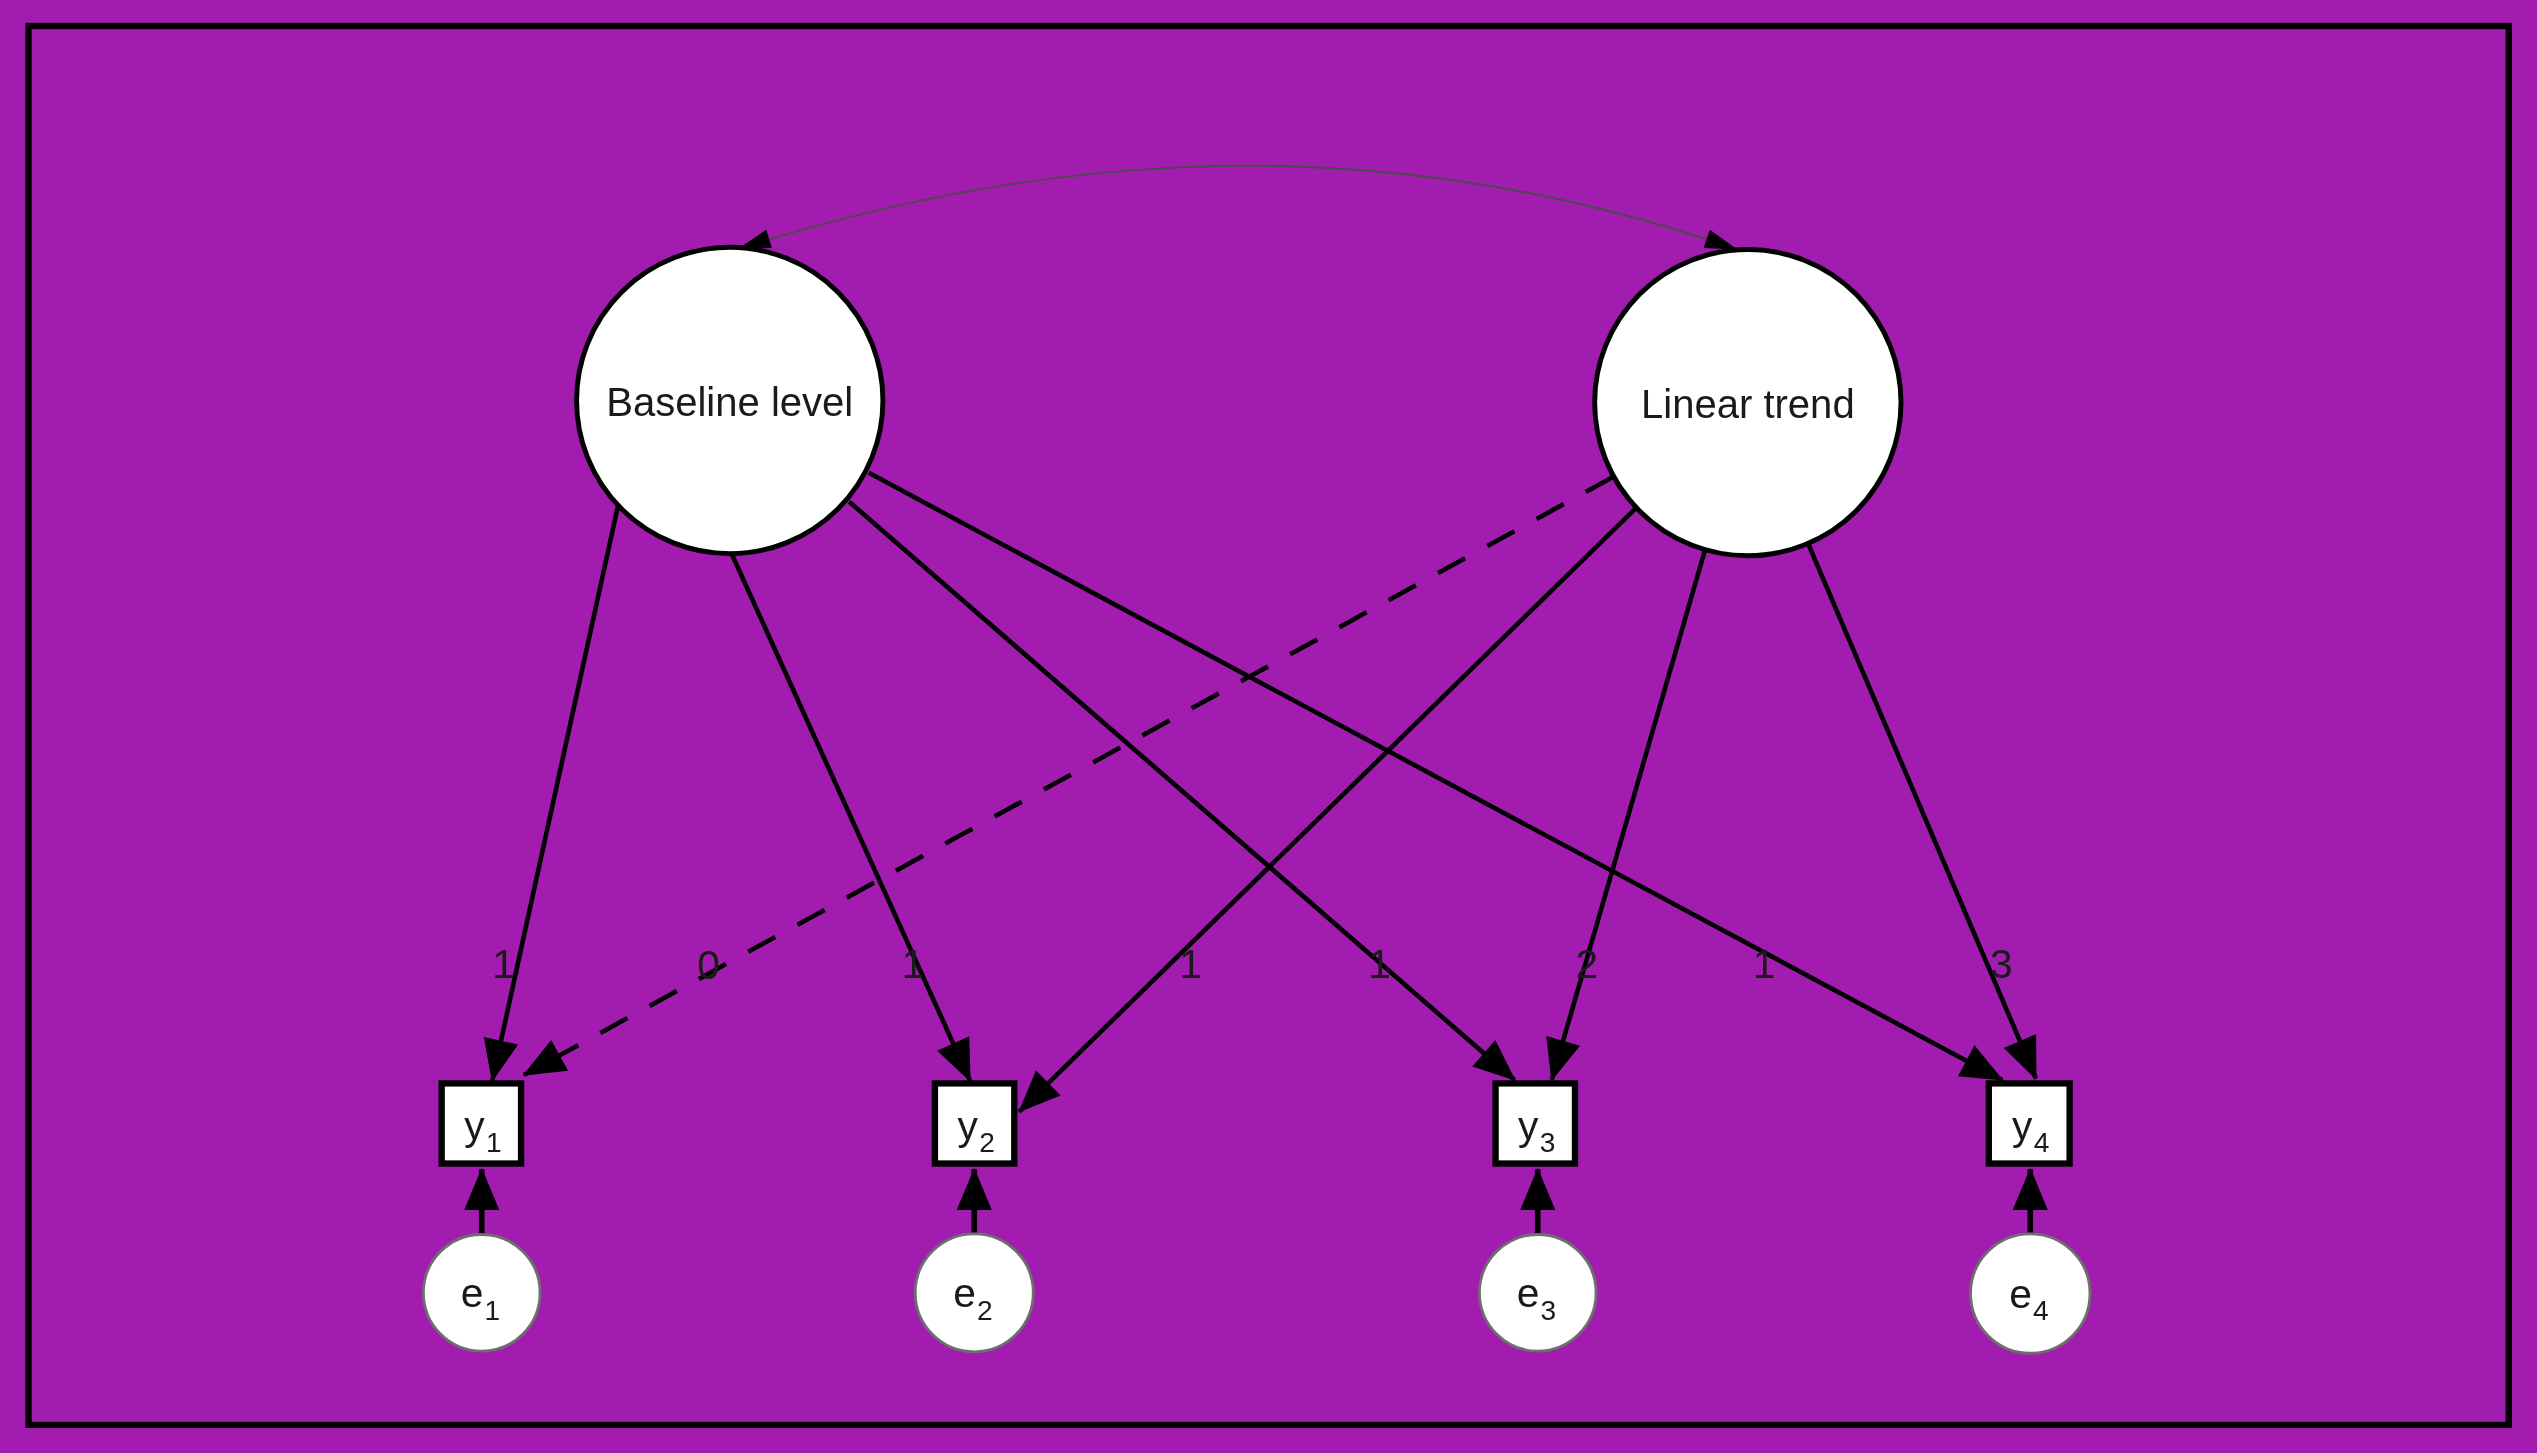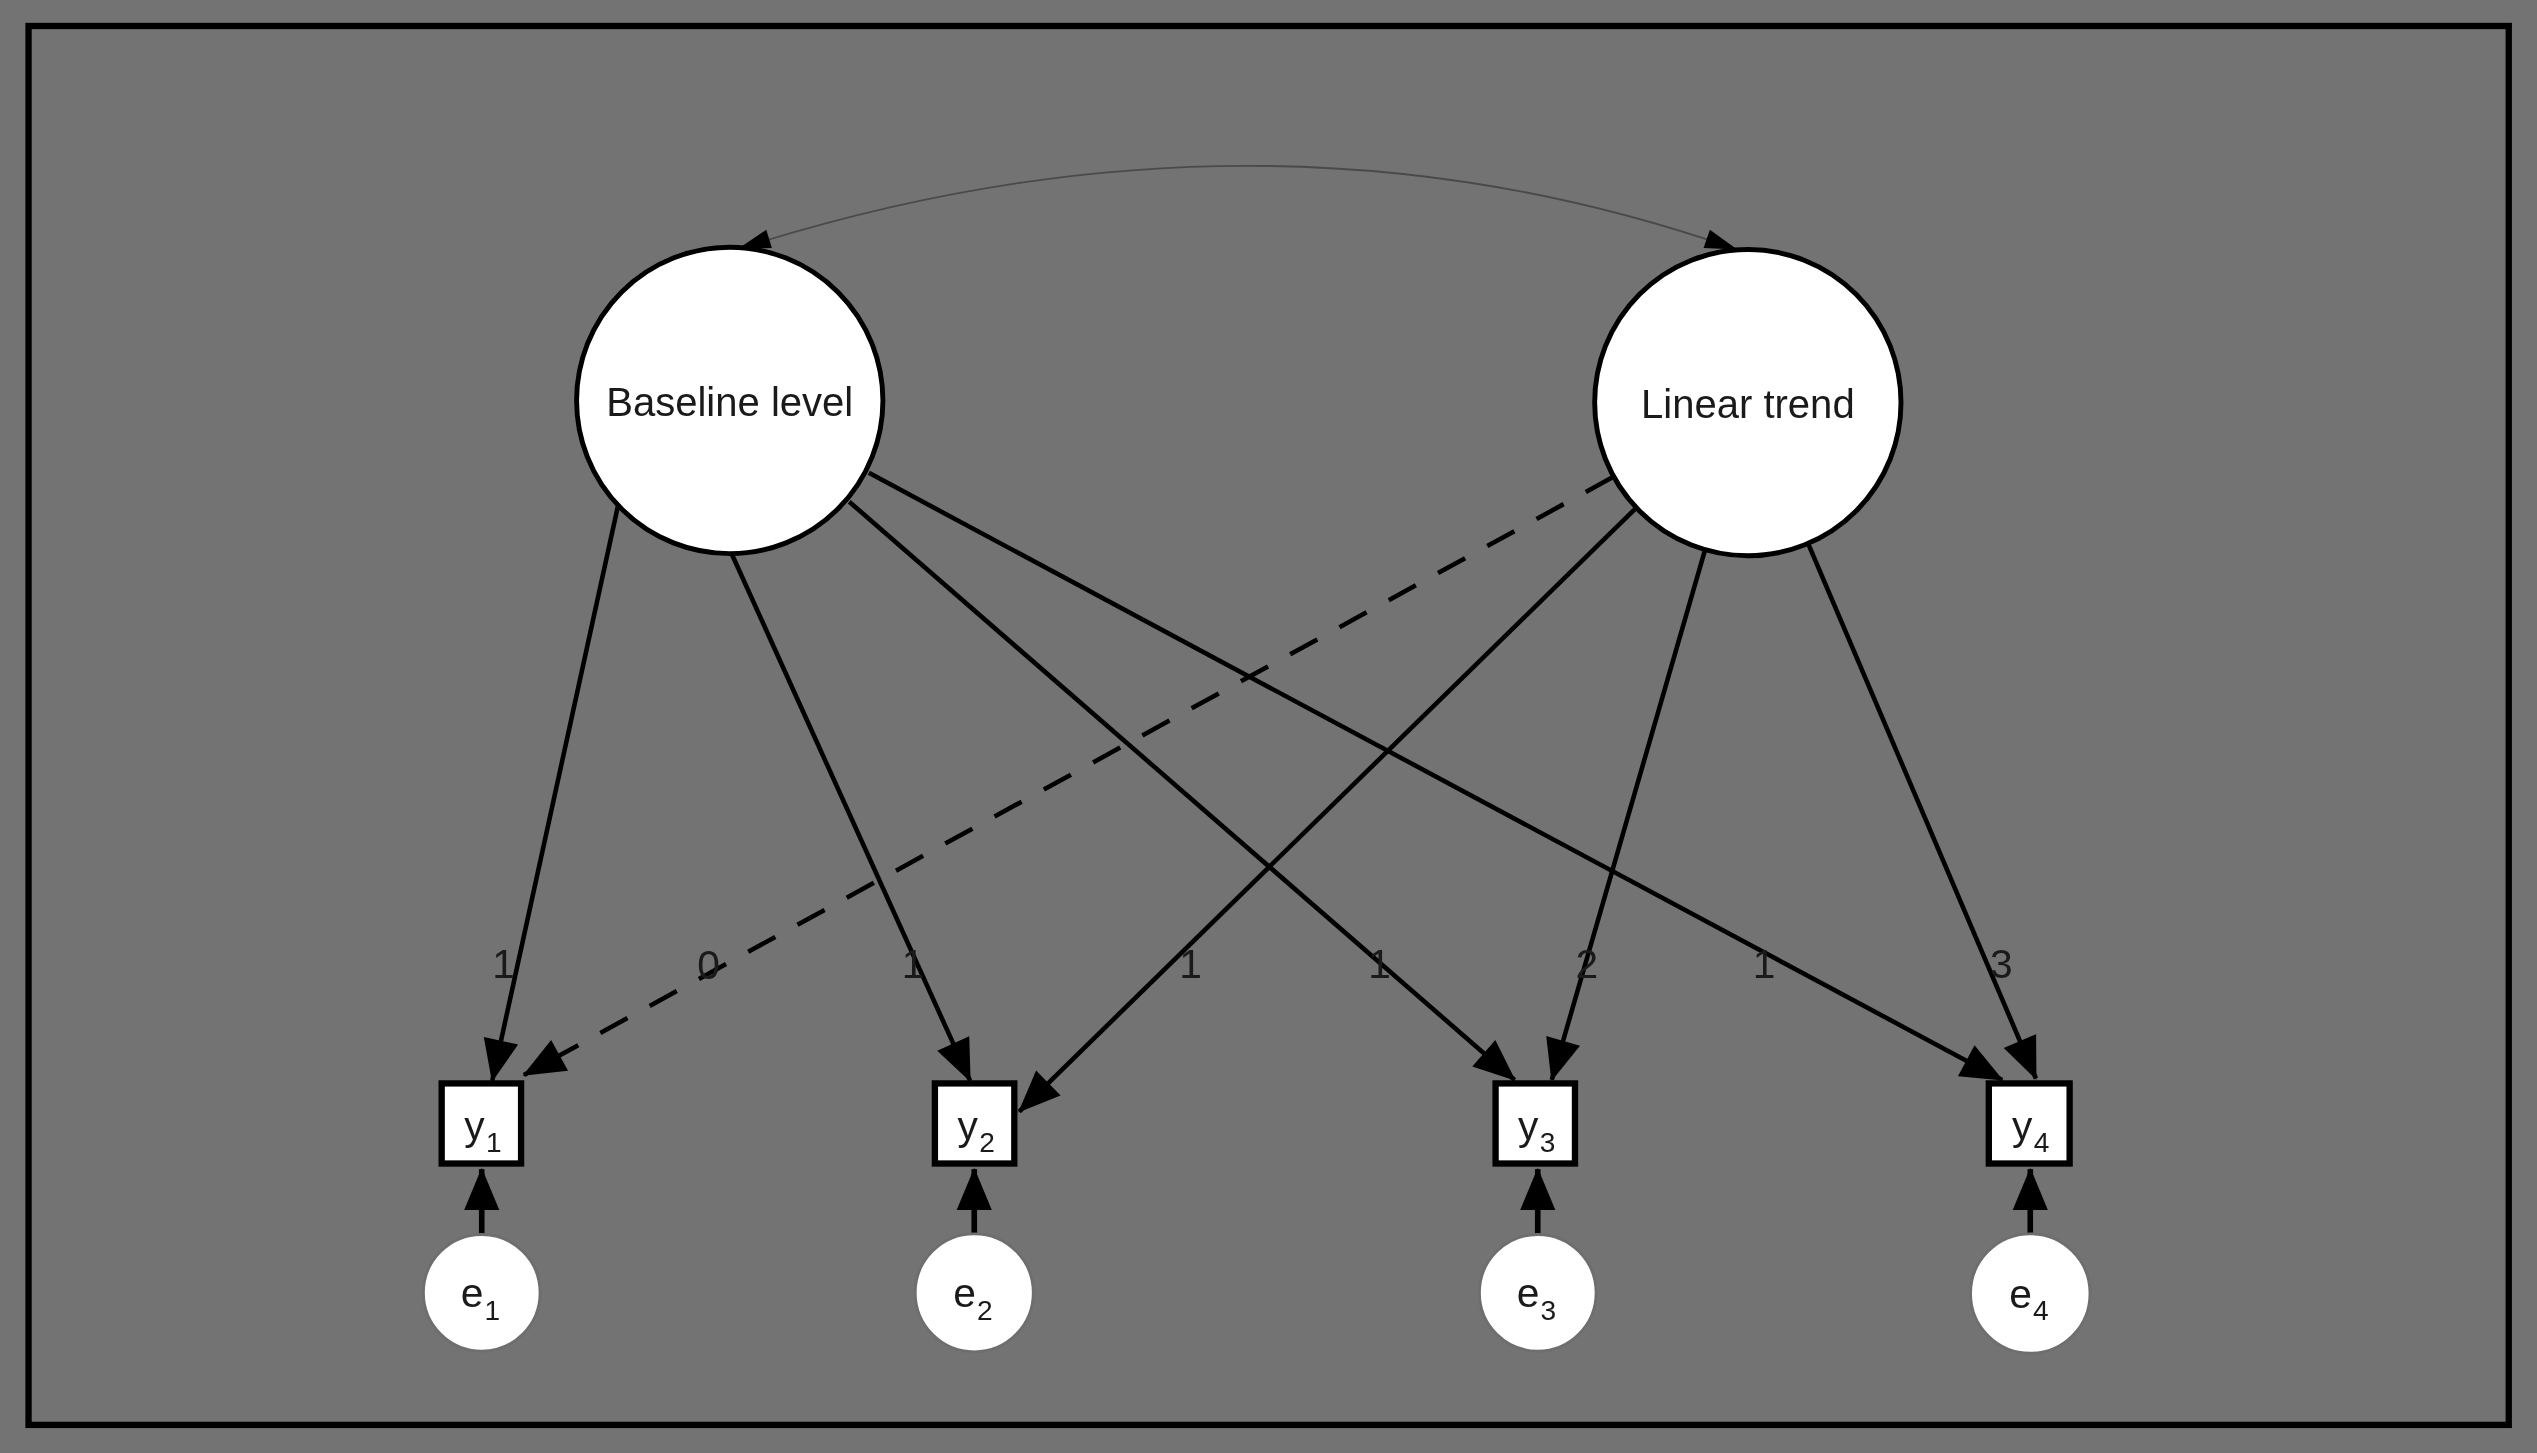--- a/index.html
+++ b/index.html
@@ -3,21 +3,21 @@
 <meta charset="utf-8">
 <style>
   html, body {
     margin: 0;
     padding: 0;
     background: #ffffff;
   }
   .stage {
     width: 2538px;
     height: 1453px;
-    background: #737373;
+    background: #a21caf;
     position: relative;
   }
   svg { display: block; }
   text {
     font-family: "Liberation Sans", "DejaVu Sans", sans-serif;
     fill: #1a1a1a;
   }
   .latent-label { font-size: 57px; }
   .coef-label   { font-size: 58px; }
   .node-base    { font-size: 58px; }

